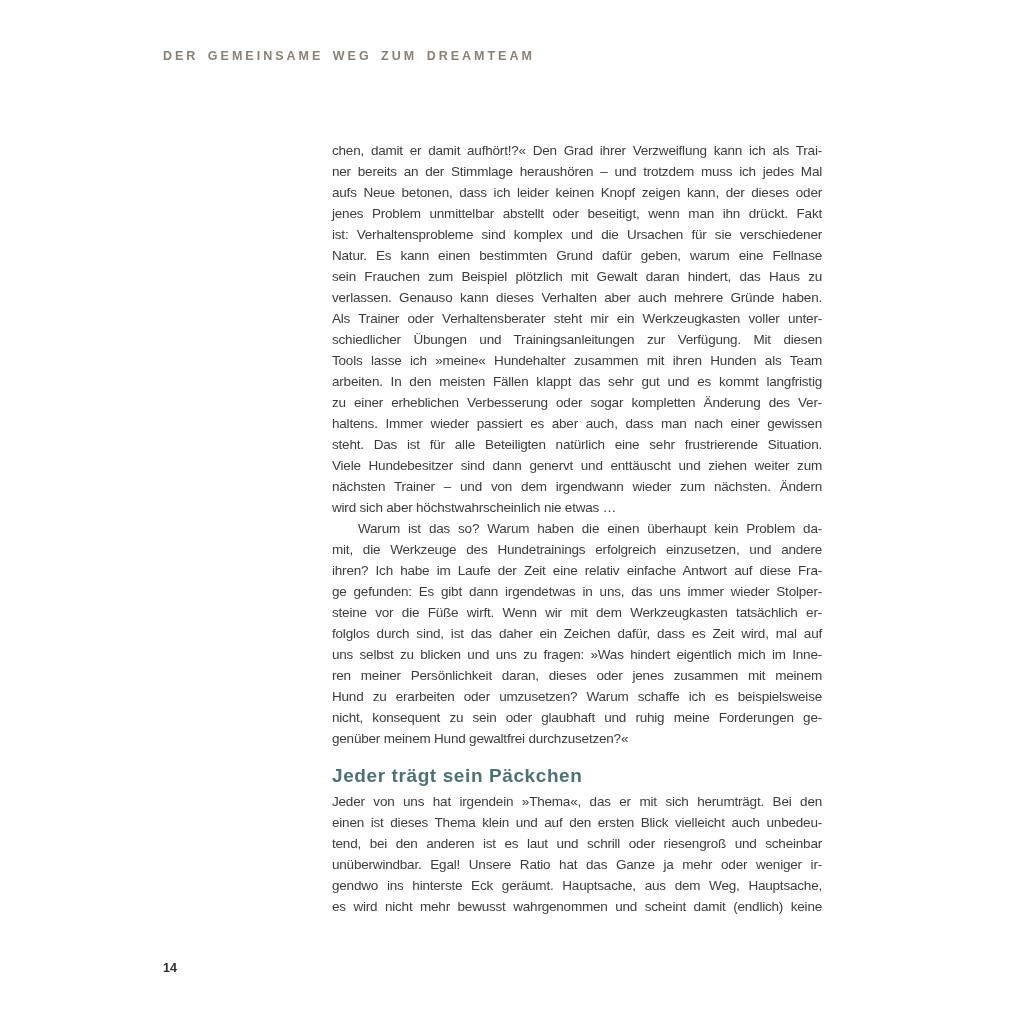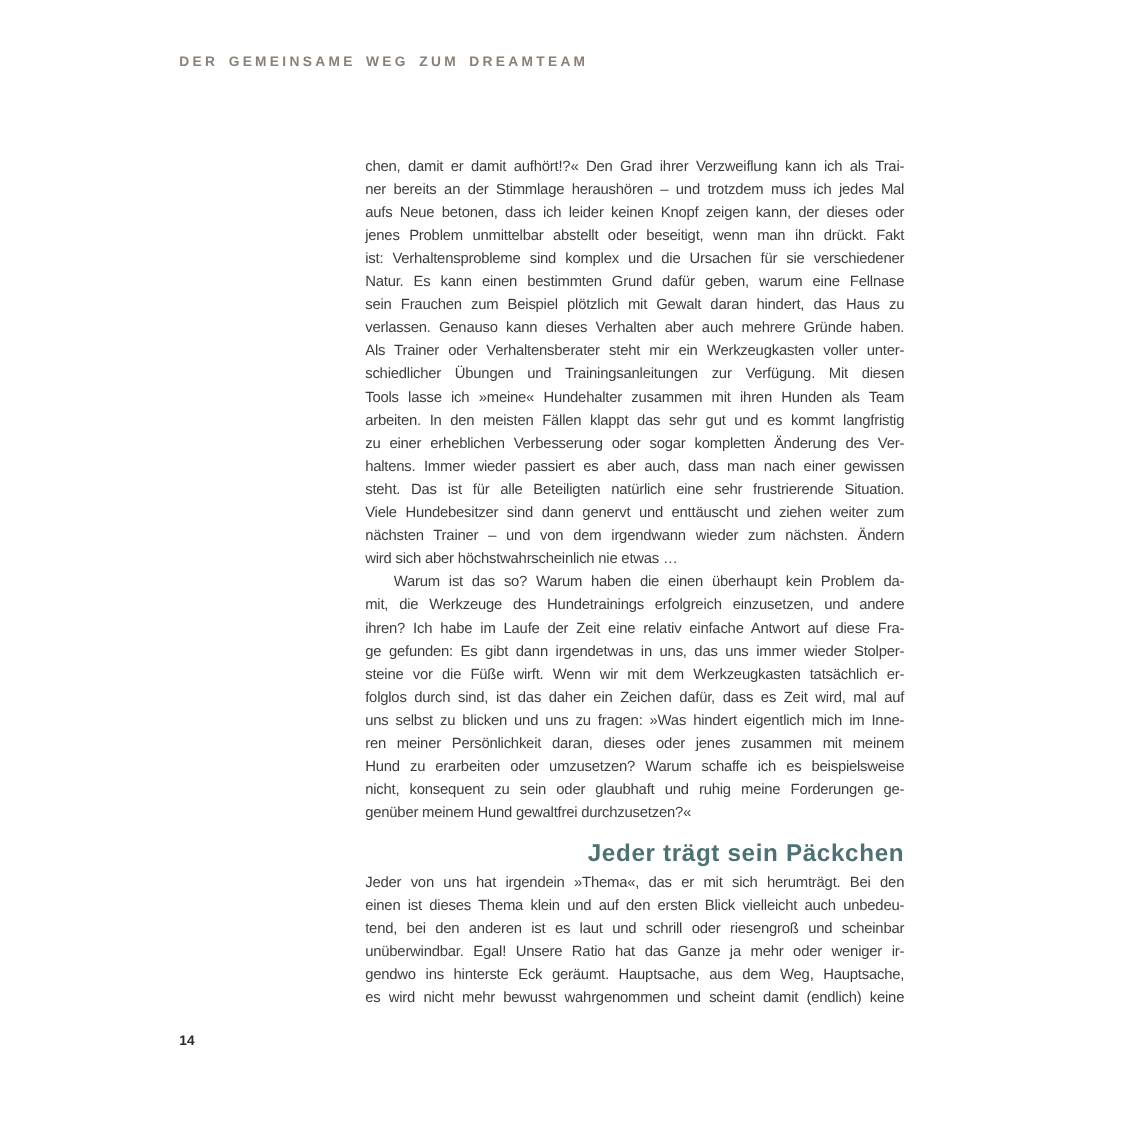--- a/index.html
+++ b/index.html
@@ -40,31 +40,30 @@
   .line {
     text-align: justify;
     text-align-last: justify;
     white-space: normal;
   }
   .line.endline { text-align-last: left; }
   .line.indent { text-indent: 26px; }
   .section-heading {
     margin-top: 15px;
     margin-bottom: 3px;
-    font-size: 22px;
+    font-size: 19px;
     font-weight: 600;
     letter-spacing: 0.6px;
     line-height: 24px;
     color: var(--heading, #4e7173);
-    text-align: right;
   }
   .page-number {
     position: absolute;
     left: 163px;
-    top: 939px;
+    top: 961px;
     font-size: 12.5px;
     font-weight: 700;
     color: var(--page-number, #2c2c2e);
   }
 </style>
 </head>
 <body>
 
 <div class="page">
   <div class="running-header">DER GEMEINSAME WEG ZUM DREAMTEAM</div>

